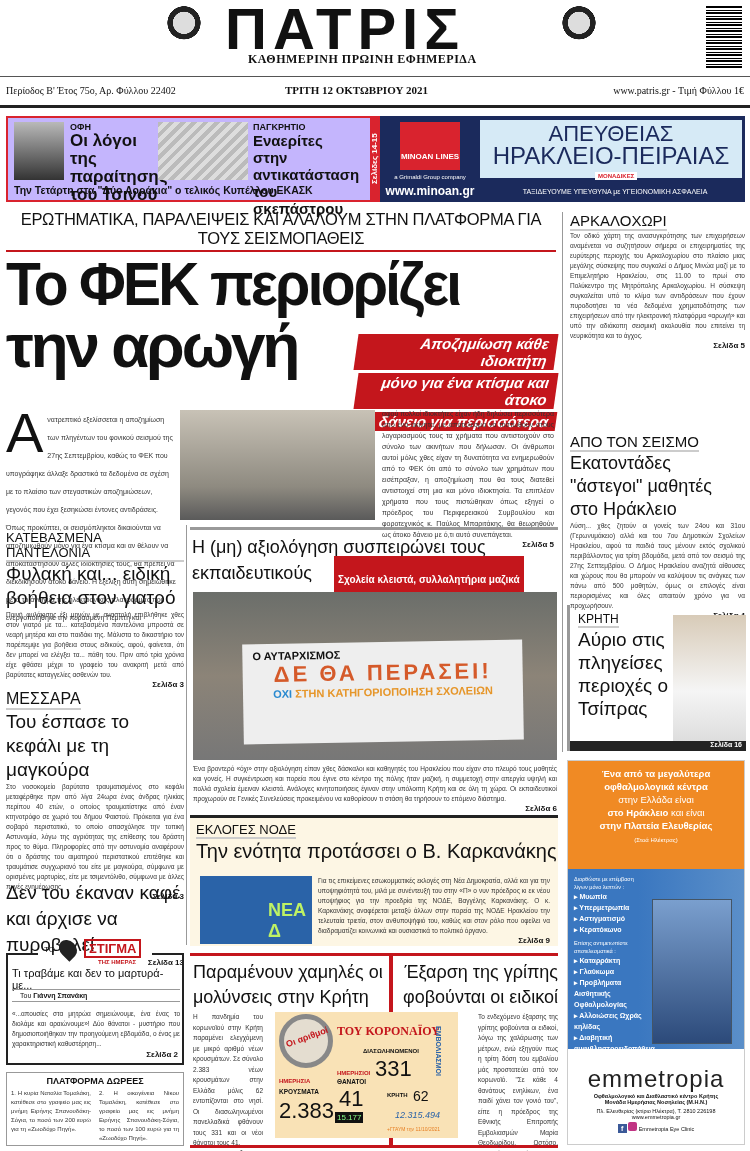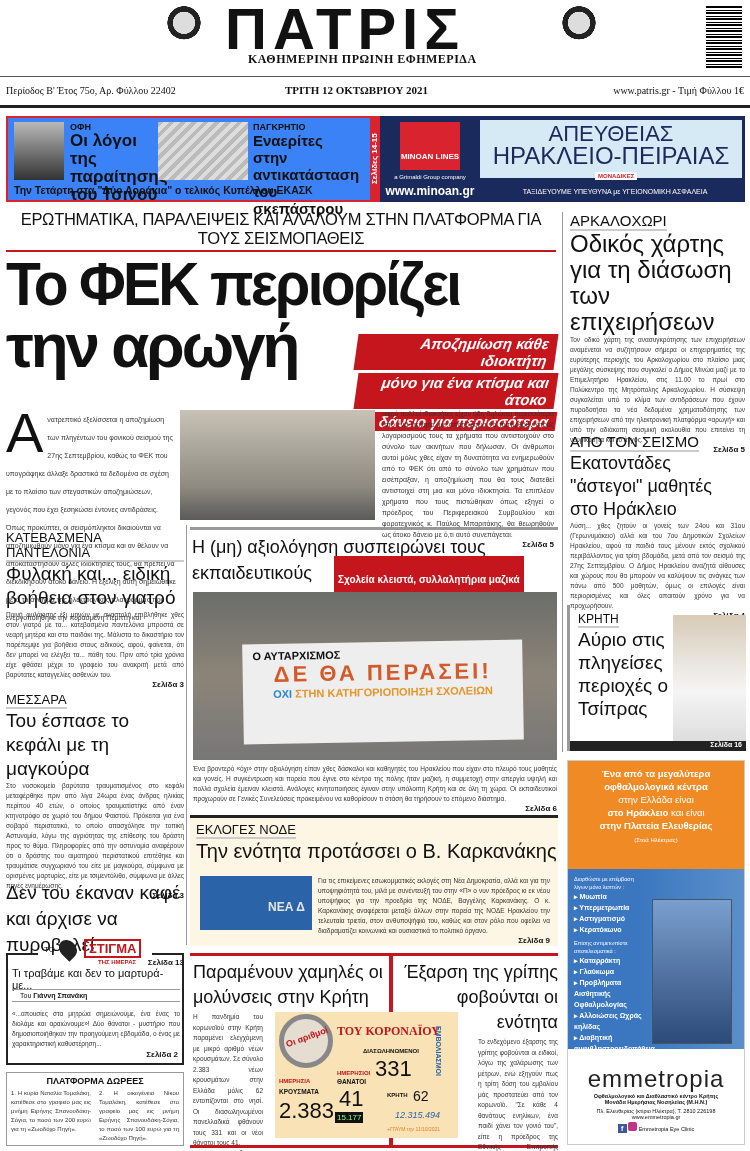--- a/index.html
+++ b/index.html
@@ -5,21 +5,21 @@
 *{box-sizing:border-box;margin:0;padding:0}
 body{width:750px;height:1151px;background:#fff;font-family:"Liberation Sans",sans-serif;color:#111;position:relative;overflow:hidden}
 .abs{position:absolute}
 .mast{left:0;top:0;width:654px;height:70px}
 .mast .logo{left:225px;top:2px;font-family:"Liberation Sans",sans-serif;font-weight:900;font-size:58px;letter-spacing:6px;line-height:54px}
 .mast .sub{left:248px;top:52px;font-family:"Liberation Serif",serif;font-size:12px;font-weight:bold;letter-spacing:.5px}
 .face{width:38px;height:48px;border-radius:45% 45% 30% 30%;background:radial-gradient(circle at 50% 35%,#ddd 0 30%,#222 31% 45%,#fff 46%)}
 .barcode{left:706px;top:6px;width:36px;height:62px;background:repeating-linear-gradient(0deg,#000 0 2px,#fff 2px 3px,#000 3px 4px,#fff 4px 6px)}
 .infobar{left:0;top:76px;width:750px;height:32px;border-top:1px solid #555;border-bottom:3px solid #222}
 .infobar span{position:absolute;top:8px;font-family:"Liberation Serif",serif;font-size:10px}
-.topbox{left:6px;top:116px;width:380px;height:86px;border:2px solid #d9232e;background:#3b82f6}
+.topbox{left:6px;top:116px;width:380px;height:86px;border:2px solid #d9232e;background:#c4b5fd}
 .tb-photo{position:absolute;background:#888}
 .kicker-s{font-size:9px;font-weight:bold}
 .tb-h{font-weight:900;font-size:17px;line-height:18px}
 .sidestrip{position:absolute;right:0;top:0;width:14px;height:82px;background:#d9232e;color:#fff;font-size:8px;font-weight:bold;writing-mode:vertical-rl;transform:rotate(180deg);text-align:center}
 .ad1{left:380px;top:116px;width:365px;height:86px;background:#1b2a5c}
 .ad1 .light{position:absolute;left:100px;top:4px;width:262px;height:58px;background:#d6eaf6}
 .kicker{font-family:"Liberation Sans",sans-serif;font-size:15px;text-transform:uppercase;border-bottom:2px solid #ccc;display:inline-block;font-stretch:condensed}
 .body-t{font-size:7px;line-height:11px;color:#333;text-align:justify}
 .sel{font-weight:bold;font-size:8px;text-align:right;color:#111}
 .redtag{background:#c4161c;color:#fff;font-style:italic;font-weight:bold;font-size:15px;padding:1px 8px;display:inline-block;transform:skew(-8deg)}
@@ -87,21 +87,20 @@
 <div class="photo" style="left:180px;top:410px;width:195px;height:110px;background:linear-gradient(180deg,#c8c2b6,#8e8a80 70%,#5a5a5a)"></div>
 <div class="abs" style="left:382px;top:408px;width:172px">
   <div class="body-t">αφού πολλοί ιδιοκτήτες είχαν ήδη δηλώσει περισσότερα από ένα ακίνητα, με αποτέλεσμα να πιστωθούν στους λογαριασμούς τους τα χρήματα που αντιστοιχούν στο σύνολο των ακινήτων που δήλωσαν. Οι άνθρωποι αυτοί μόλις χθες είχαν τη δυνατότητα να ενημερωθούν από το ΦΕΚ ότι από το σύνολο των χρημάτων που εισέπραξαν, η αποζημίωση που θα τους διατεθεί αντιστοιχεί στη μια και μόνο ιδιοκτησία. Τα επιπλέον χρήματα που τους πιστώθηκαν όπως εξηγεί ο πρόεδρος του Περιφερειακού Συμβουλίου και φοροτεχνικός κ. Παύλος Μπαριτάκης, θα θεωρηθούν ως άτοκο δάνειο με ό,τι αυτό συνεπάγεται.</div>
   <div class="sel">Σελίδα 5</div>
 </div>
 
 <div class="vline" style="left:562px;top:212px;height:540px"></div>
 
 <div class="abs" style="left:570px;top:212px;width:175px">
   <div class="kicker">ΑΡΚΑΛΟΧΩΡΙ</div>
-  <div style="font-size:24px;line-height:26px">Οδικός χάρτης για τη διάσωση των επιχειρήσεων</div>
   <div class="body-t" style="font-size:6.5px;line-height:10px">Τον οδικό χάρτη της ανασυγκρότησης των επιχειρήσεων αναμένεται να συζητήσουν σήμερα οι επιχειρηματίες της ευρύτερης περιοχής του Αρκαλοχωρίου στο πλαίσιο μιας μεγάλης σύσκεψης που συγκαλεί ο Δήμος Μινώα μαζί με το Επιμελητήριο Ηρακλείου, στις 11.00 το πρωί στο Πολύκεντρο της Μητρόπολης Αρκαλοχωρίου. Η σύσκεψη συγκαλείται υπό το κλίμα των αντιδράσεων που έχουν πυροδοτήσει τα νέα δεδομένα χρηματοδότησης των επιχειρήσεων από την ηλεκτρονική πλατφόρμα «αρωγή» και υπό την αδιάκοπη σεισμική ακολουθία που επιτείνει τη νευρικότητα και το άγχος.</div>
   <div class="sel">Σελίδα 5</div>
 </div>
 <div class="abs" style="left:570px;top:433px;width:175px">
   <div class="kicker">ΑΠΟ ΤΟΝ ΣΕΙΣΜΟ</div>
   <div style="font-size:18px;line-height:23px">Εκατοντάδες "άστεγοι" μαθητές στο Ηράκλειο</div>
   <div class="body-t" style="font-size:6.5px;line-height:10px">Λύση... χθες ζητούν οι γονείς των 24ου και 31ου (Γερωνυμάκειο) αλλά και του 7ου Δημοτικών Σχολείων Ηρακλείου, αφού τα παιδιά τους μένουν εκτός σχολικού περιβάλλοντος για τρίτη βδομάδα, μετά από τον σεισμό της 27ης Σεπτεμβρίου. Ο Δήμος Ηρακλείου αναζητά αίθουσες και χώρους που θα μπορούν να καλύψουν τις ανάγκες των πάνω από 500 μαθητών, όμως οι επιλογές είναι περιορισμένες και όλες απαιτούν χρόνο για να προχωρήσουν.</div>
   <div class="sel">Σελίδα 4</div>
 </div>
 <div class="abs" style="left:567px;top:605px;width:178px;height:146px;border-left:3px solid #999">
@@ -113,21 +112,21 @@
   <div class="abs" style="left:0;bottom:0;width:176px;height:10px;background:#222;color:#fff;font-size:7px;font-weight:bold;text-align:right;padding-right:4px">Σελίδα 16</div>
 </div>
 
 <div class="abs" style="left:6px;top:530px;width:178px">
   <div class="kicker" style="font-size:13px">ΚΑΤΕΒΑΣΜΕΝΑ ΠΑΝΤΕΛΟΝΙΑ</div>
   <div style="font-size:19px;line-height:24px">Φυλακή και... ειδική βοήθεια στον γιατρό</div>
   <div class="body-t" style="font-size:6.5px;line-height:10px">Ποινή φυλάκισης έξι μηνών με αναστολή επιβλήθηκε χθες στον γιατρό με τα... κατεβασμένα παντελόνια μπροστά σε νεαρή μητέρα και στο παιδάκι της. Μάλιστα το δικαστήριο τον παρέπεμψε για βοήθεια στους ειδικούς, αφού, φαίνεται, ότι δεν μπορεί να ελέγξει τα... πάθη του. Πριν από τρία χρόνια είχε φθάσει μέχρι το γραφείο του ανακριτή μετά από βαρύτατες καταγγελίες ασθενών του.</div>
   <div class="sel">Σελίδα 3</div>
 </div>
 <div class="abs" style="left:6px;top:690px;width:178px">
-  <div class="kicker" style="font-size:13px">ΜΕΣΣΑΡΑ</div>
+  <div class="kicker" style="font-size:16px">ΜΕΣΣΑΡΑ</div>
   <div style="font-size:19px;line-height:24px">Του έσπασε το κεφάλι με τη μαγκούρα</div>
   <div class="body-t" style="font-size:6.5px;line-height:10px">Στο νοσοκομείο βαρύτατα τραυματισμένος στο κεφάλι μεταφέρθηκε πριν από λίγα 24ωρα ένας άνδρας ηλικίας περίπου 40 ετών, ο οποίος τραυματίστηκε από έναν κτηνοτρόφο σε χωριό του δήμου Φαιστού. Πρόκειται για ένα σοβαρό περιστατικό, το οποίο απασχόλησε την τοπική Αστυνομία, λόγω της αγριότητας της επίθεσης του δράστη προς το θύμα. Πληροφορίες από την αστυνομία αναφέρουν ότι ο δράστης του αιματηρού περιστατικού επιτέθηκε και τραυμάτισε συγχωριανό του είτε με μαγκούρα, σύμφωνα με ορισμένες μαρτυρίες, είτε με τσιμεντόλιθο, σύμφωνα με άλλες πηγές ενημέρωσης.</div>
   <div class="sel">Σελίδα 3</div>
 </div>
 <div class="abs" style="left:6px;top:880px;width:178px">
   <div style="font-size:19px;line-height:26px">Δεν του έκαναν καφέ και άρχισε να πυροβολεί</div>
   <div class="sel">Σελίδα 13</div>
 </div>
 <div class="vline" style="left:186px;top:525px;height:420px"></div>
 
@@ -172,21 +171,21 @@
 </div>
 <div class="abs" style="left:193px;top:764px;width:364px">
   <div class="body-t" style="font-size:6.5px;line-height:10px">Ένα βροντερό «όχι» στην αξιολόγηση είπαν χθες δάσκαλοι και καθηγητές του Ηρακλείου που είχαν στο πλευρό τους μαθητές και γονείς. Η συγκέντρωση και πορεία που έγινε στο κέντρο της πόλης ήταν μαζική, η συμμετοχή στην απεργία υψηλή και πολλά σχολεία έμειναν κλειστά. Ανάλογες κινητοποιήσεις έγιναν στην υπόλοιπη Κρήτη και σε όλη τη χώρα. Οι εκπαιδευτικοί προχωρούν σε Γενικές Συνελεύσεις προκειμένου να καθορίσουν τι στάση θα τηρήσουν το επόμενο διάστημα.</div>
   <div class="sel">Σελίδα 6</div>
 </div>
 
 <div class="hline" style="left:190px;top:815px;width:368px;height:3px;background:#222"></div>
 <div class="abs" style="left:190px;top:818px;width:368px;height:128px;background:#fdf6e4">
   <div class="kicker" style="font-size:13px;margin:4px 0 0 6px">ΕΚΛΟΓΕΣ ΝΟΔΕ</div>
   <div style="font-size:20px;line-height:24px;padding-left:6px">Την ενότητα προτάσσει ο Β. Καρκανάκης</div>
-  <div class="photo" style="left:10px;top:58px;width:112px;height:54px;background:#2a63a8;color:#e5e5e5;font-weight:bold;font-size:12px;padding:24px 0 0 68px"><span>ΝΕΑ Δ</span></div>
+  <div class="photo" style="left:10px;top:58px;width:112px;height:68px;background:#2a63a8;color:#bef264;font-weight:bold;font-size:18px;padding:24px 0 0 68px"><span>ΝΕΑ Δ</span></div>
   <div class="abs" style="left:128px;top:58px;width:232px">
     <div class="body-t" style="font-size:6.5px;line-height:10px">Για τις επικείμενες εσωκομματικές εκλογές στη Νέα Δημοκρατία, αλλά και για την υποψηφιότητά του, μιλά με συνέντευξή του στην «Π» ο νυν πρόεδρος κι εκ νέου υποψήφιος για την προεδρία της ΝΟΔΕ, Βαγγέλης Καρκανάκης. Ο κ. Καρκανάκης αναφέρεται μεταξύ άλλων στην πορεία της ΝΟΔΕ Ηρακλείου την τελευταία τριετία, στον ανθυποψήφιό του, καθώς και στον ρόλο που οφείλει να διαδραματίζει κοινωνικά και ουσιαστικά το πολιτικό όργανο.</div>
     <div class="sel">Σελίδα 9</div>
   </div>
 </div>
 
 <div class="hline" style="left:190px;top:953px;width:368px;height:3px;background:#c4161c"></div>
 <div class="abs" style="left:389px;top:955px;width:4px;height:192px;background:#c4161c"></div>
 <div class="hline" style="left:190px;top:1145px;width:368px;height:3px;background:#c4161c"></div>
 <div class="abs" style="left:193px;top:960px;width:195px">
@@ -207,21 +206,21 @@
   <div class="abs" style="left:62px;top:66px;font-weight:bold;font-size:6.5px">ΘΑΝΑΤΟΙ</div>
   <div class="abs" style="left:64px;top:74px;font-size:22px">41</div>
   <div class="abs" style="left:60px;top:100px;background:#111;color:#8f8;font-size:8px;padding:1px 2px">15.177</div>
   <div class="abs" style="left:112px;top:80px;font-weight:bold;font-size:6px">ΚΡΗΤΗ</div>
   <div class="abs" style="left:138px;top:76px;font-size:14px">62</div>
   <div class="abs" style="left:160px;top:14px;writing-mode:vertical-rl;color:#2a63a8;font-weight:bold;font-size:7px">ΕΜΒΟΛΙΑΣΜΟΙ</div>
   <div class="abs" style="left:120px;top:98px;color:#2a63a8;font-style:italic;font-size:9px">12.315.494</div>
   <div class="abs" style="left:112px;top:114px;color:#e67e22;font-size:5px">+ΓΓΑΥΜ την 11/10/2021</div>
 </div>
 <div class="abs" style="left:396px;top:960px;width:162px">
-  <div style="font-size:18px;line-height:25px;text-align:right">Έξαρση της γρίπης φοβούνται οι ενότητα</div>
+  <div style="font-size:18px;line-height:25px;text-align:right">Έξαρση της γρίπης φοβούνται οι ειδικοί</div>
   <div class="body-t" style="margin-left:82px;width:80px;font-size:6.5px;line-height:10.5px;margin-top:2px">Το ενδεχόμενο έξαρσης της γρίπης φοβούνται οι ειδικοί, λόγω της χαλάρωσης των μέτρων, ενώ εξηγούν πως η τρίτη δόση του εμβολίου μάς προστατεύει από τον κορωνοϊό. "Σε κάθε 4 θανάτους ενηλίκων, ένα παιδί χάνει τον γονιό του", είπε η πρόεδρος της Εθνικής Επιτροπής Εμβολιασμών Μαρία Θεοδωρίδου. Ωστόσο, παραμένουμε πίσω στους εμβολιασμούς.</div>
 
 </div>
 
 <div class="abs" style="left:567px;top:760px;width:178px;height:385px;border:1px solid #ccc">
   <div style="background:#f08a24;height:108px;padding:6px 4px;color:#fff;text-align:center;font-size:9.5px;line-height:13px">
     <b>Ένα από τα μεγαλύτερα</b><br>
     <b>οφθαλμολογικά κέντρα</b><br>
     <span>στην Ελλάδα είναι</span><br>
     <b>στο Ηράκλειο</b> <span>και είναι</span><br>

